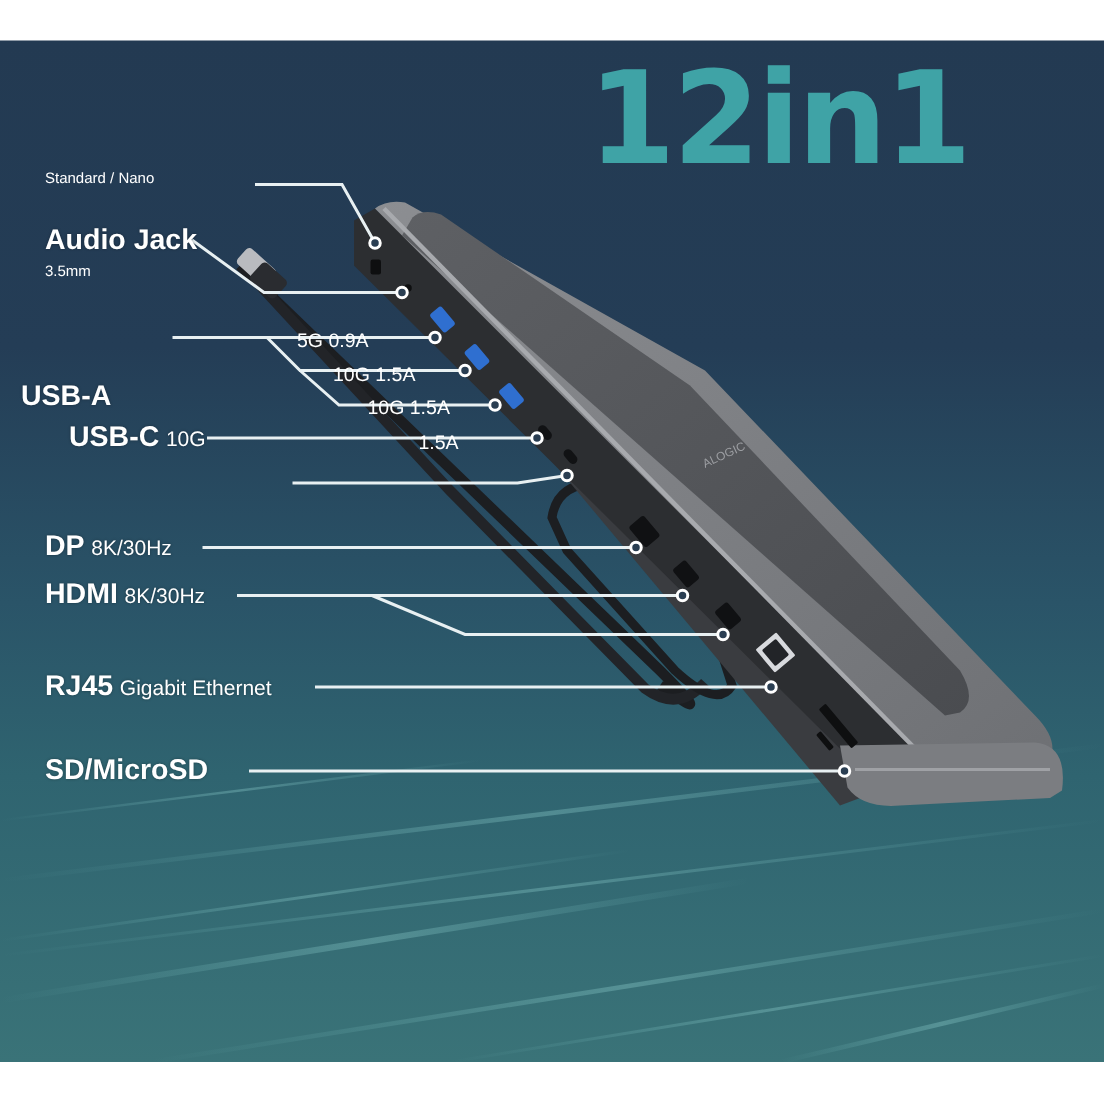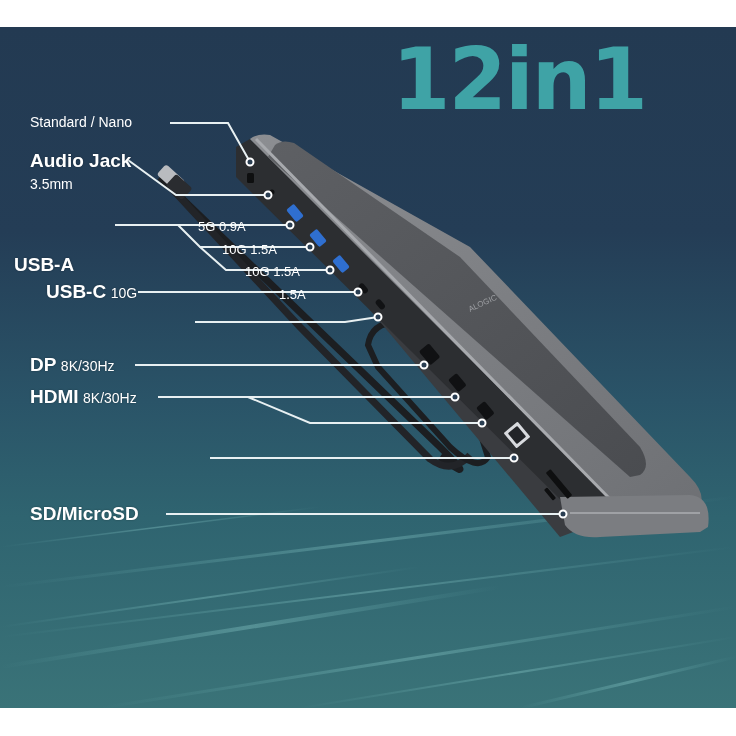--- a/index.html
+++ b/index.html
@@ -9,21 +9,21 @@
     background: linear-gradient(180deg, #233a52 0%, #243d56 30%, #2a5468 55%, #2f6470 72%, #3a7378 100%);
   }
   .streaks { position:absolute; left:0; top:0; width:736px; height:681px; }
   .title {
     position:absolute; left:392px; top:2px; font-family:"DejaVu Sans", sans-serif; font-weight:bold;
     font-size:84px; letter-spacing:-2px; color:#3fa3a6; line-height:100px; transform:scaleY(1.02);
   }
   .label { position:absolute; color:#ffffff; white-space:nowrap; line-height:1; text-shadow:0 0 2px rgba(0,0,0,0.35);}
   .label .main { font-weight:bold; font-size:19px; }
   .label .sub { font-size:14px; font-weight:normal; }
-  .sublabel { position:absolute; color:#ffffff; font-size:14px; white-space:nowrap; line-height:1; }
+  .sublabel { position:absolute; color:#ffffff; font-size:10px; white-space:nowrap; line-height:1; }
   .spec { position:absolute; color:#ffffff; font-size:13px; white-space:nowrap; line-height:1;margin-top:12px; }
   svg.art { position:absolute; left:0; top:0; }
 </style>
 </head>
 <body>
 
 <div class="banner">
 
   <svg class="streaks" width="736" height="681">
     <defs>
@@ -161,17 +161,21 @@
   <div class="label" style="left:30px; top:328px;">
     <span class="main">DP</span>
     <span class="sub">8K/30Hz</span>
   </div>
 
   <div class="label" style="left:30px; top:360px;">
     <span class="main">HDMI</span>
     <span class="sub">8K/30Hz</span>
   </div>
 
+  <div class="label" style="left:30px; top:421px;">
+    <span class="main">RJ45</span>
+    <span class="sub">Gigabit Ethernet</span>
+  </div>
 
   <div class="label" style="left:30px; top:477px;">
     <span class="main">SD/MicroSD</span>
   </div>
 </div>
 
 </body></html>

